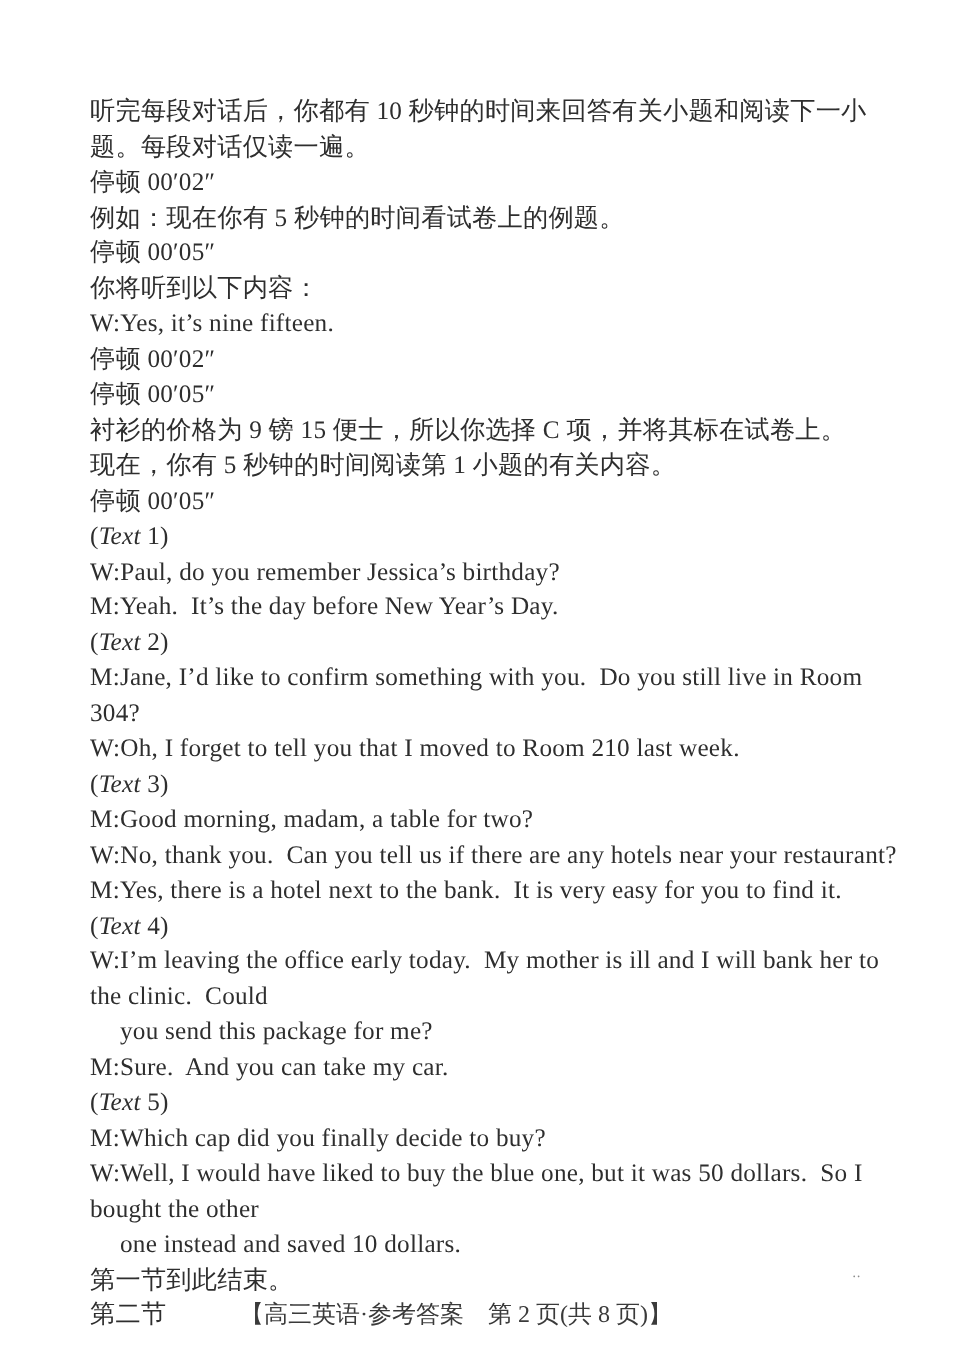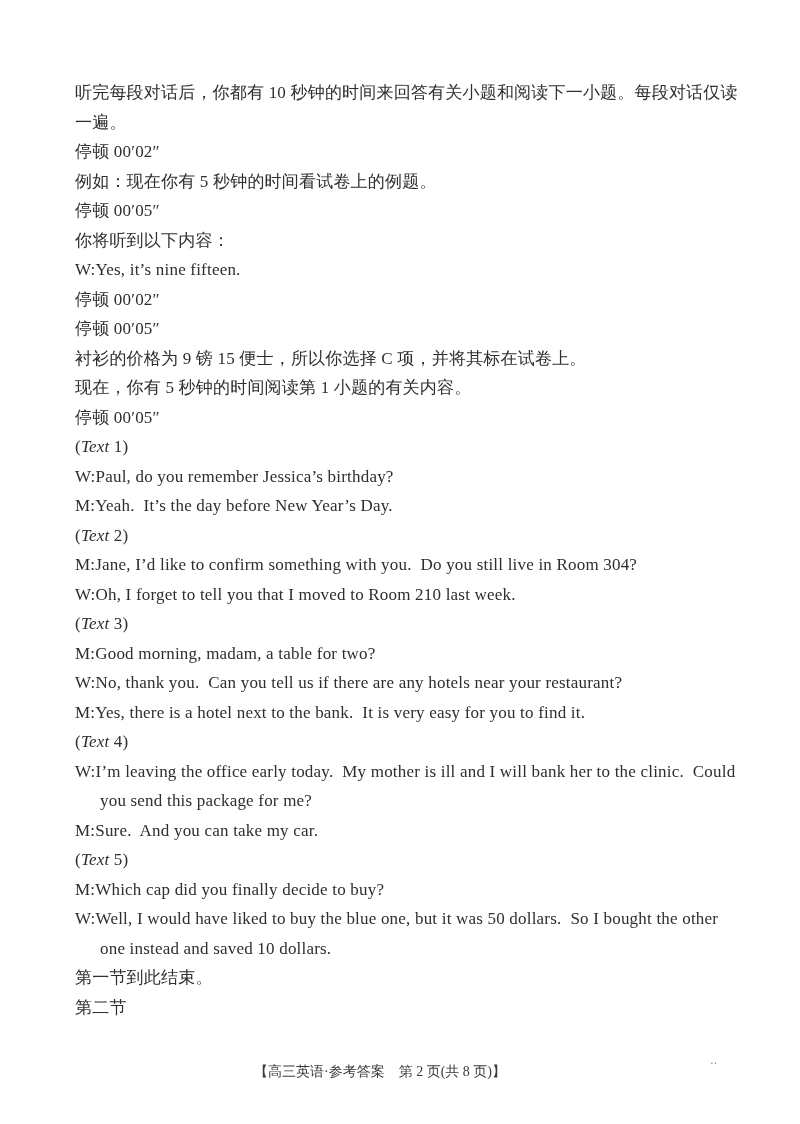--- a/index.html
+++ b/index.html
@@ -19,37 +19,37 @@
     position: absolute;
     inset: 0;
   }
   .content {
     position: absolute;
     top: 78px;
     left: 75px;
     right: 52px;
   }
   .line {
-    font-size: 17px;
+    font-size: 21px;
     line-height: 29.5px;
     white-space: pre-wrap;
     letter-spacing: 0.2px;
   }
   .line.indent {
     margin-left: 25px;
   }
   .line em {
   }
   .footer {
     position: absolute;
-    top: 1060px;
+    top: 1084px;
     left: 0;
     width: 760px;
     text-align: center;
-    font-size: 14px;
+    font-size: 20px;
     line-height: 24px;
     color: #3a3a3a;
   }
   .side-mark {
     position: absolute;
     top: 1054px;
     left: 710px;
     font-size: 11px;
     color: #8a8a8a;
     letter-spacing: 1px;

